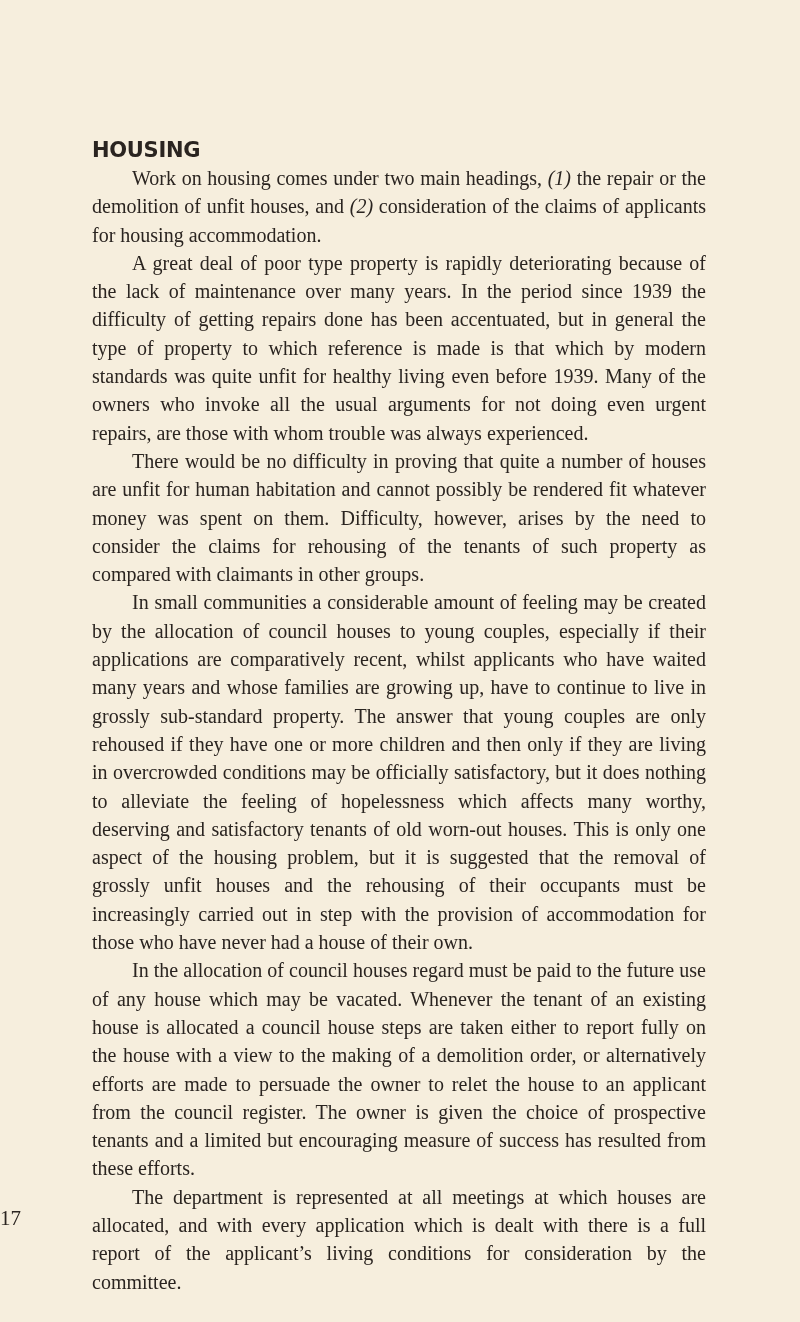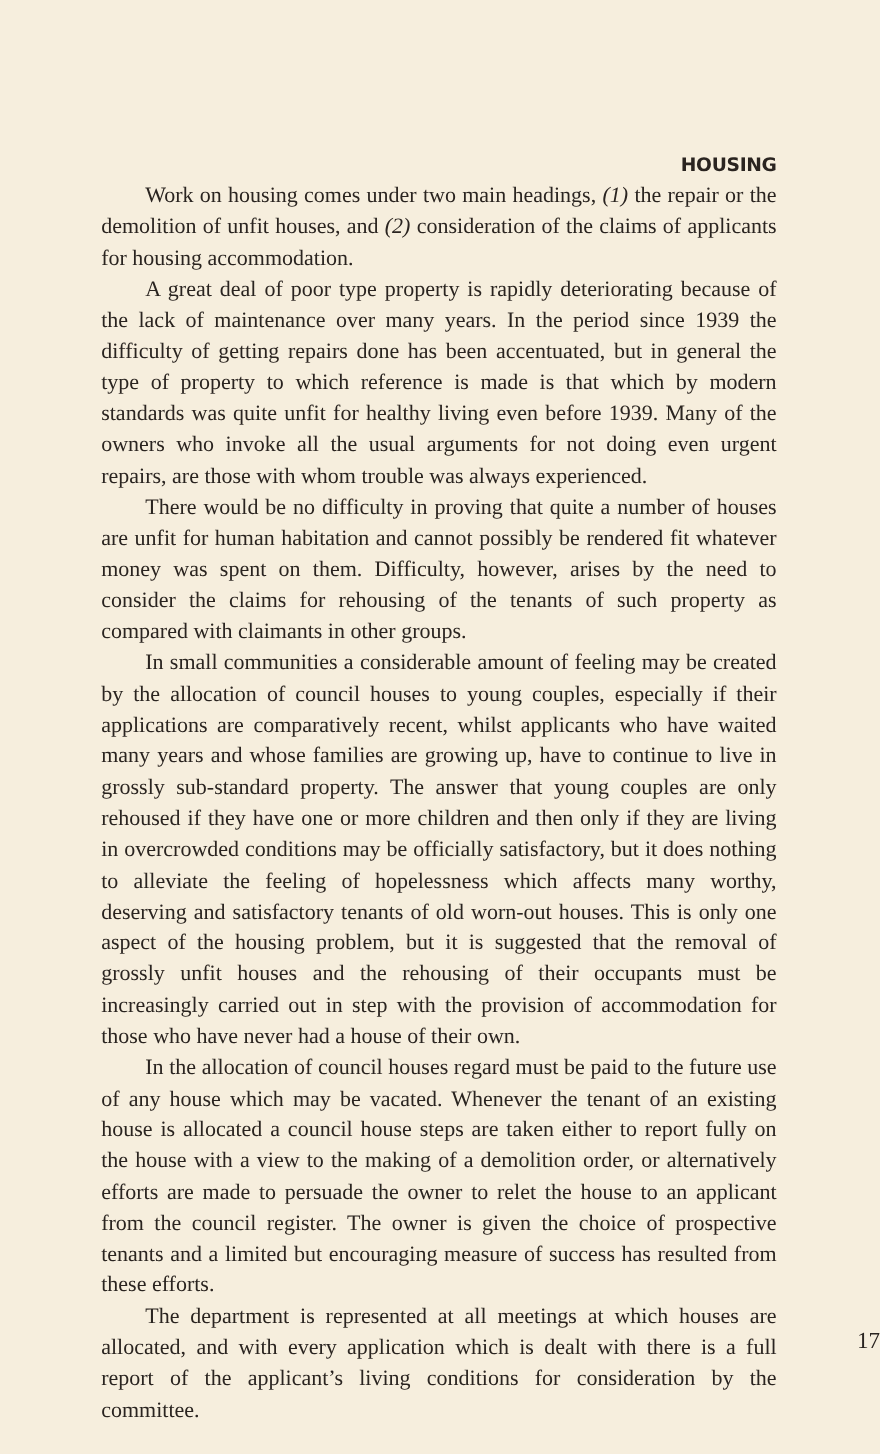--- a/index.html
+++ b/index.html
@@ -10,42 +10,42 @@
     font-family: "Liberation Serif", "DejaVu Serif", serif;
     position: relative;
     overflow: hidden;
   }
   .page {
     position: absolute;
     left: 92px; top: 138px;
     width: 614px;
   }
   .title {
-    text-align: right;
+    text-align: left;
     font-family: "DejaVu Sans", "Liberation Sans", sans-serif;
     font-weight: bold;
-    font-size: 17px;
+    font-size: 21px;
     letter-spacing: -0.3px;
     margin: 0 0 2px 0;
     line-height: 24px;
   }
   .para {
     font-size: 20px;
     line-height: 28.3px;
     text-align: justify;
     text-indent: 40px;
     margin: 0;
     hyphens: manual;
   }
   .para em { font-style: italic; }
   .page-number {
     position: absolute;
     left: 0; right: 0;
     top: 1206px;
-    text-align: right;
+    text-align: left;
     font-size: 21px;
   }
 </style>
 </head>
 <body>
 
 <div class="page">
   <h1 class="title">HOUSING</h1>
 
   <p class="para"><span>Work on housing comes under two main headings, </span><em>(1)</em><span> the repair or the demolition of unfit houses, and </span><em>(2)</em><span> consideration of the claims of applicants for housing accommodation.</span></p>

